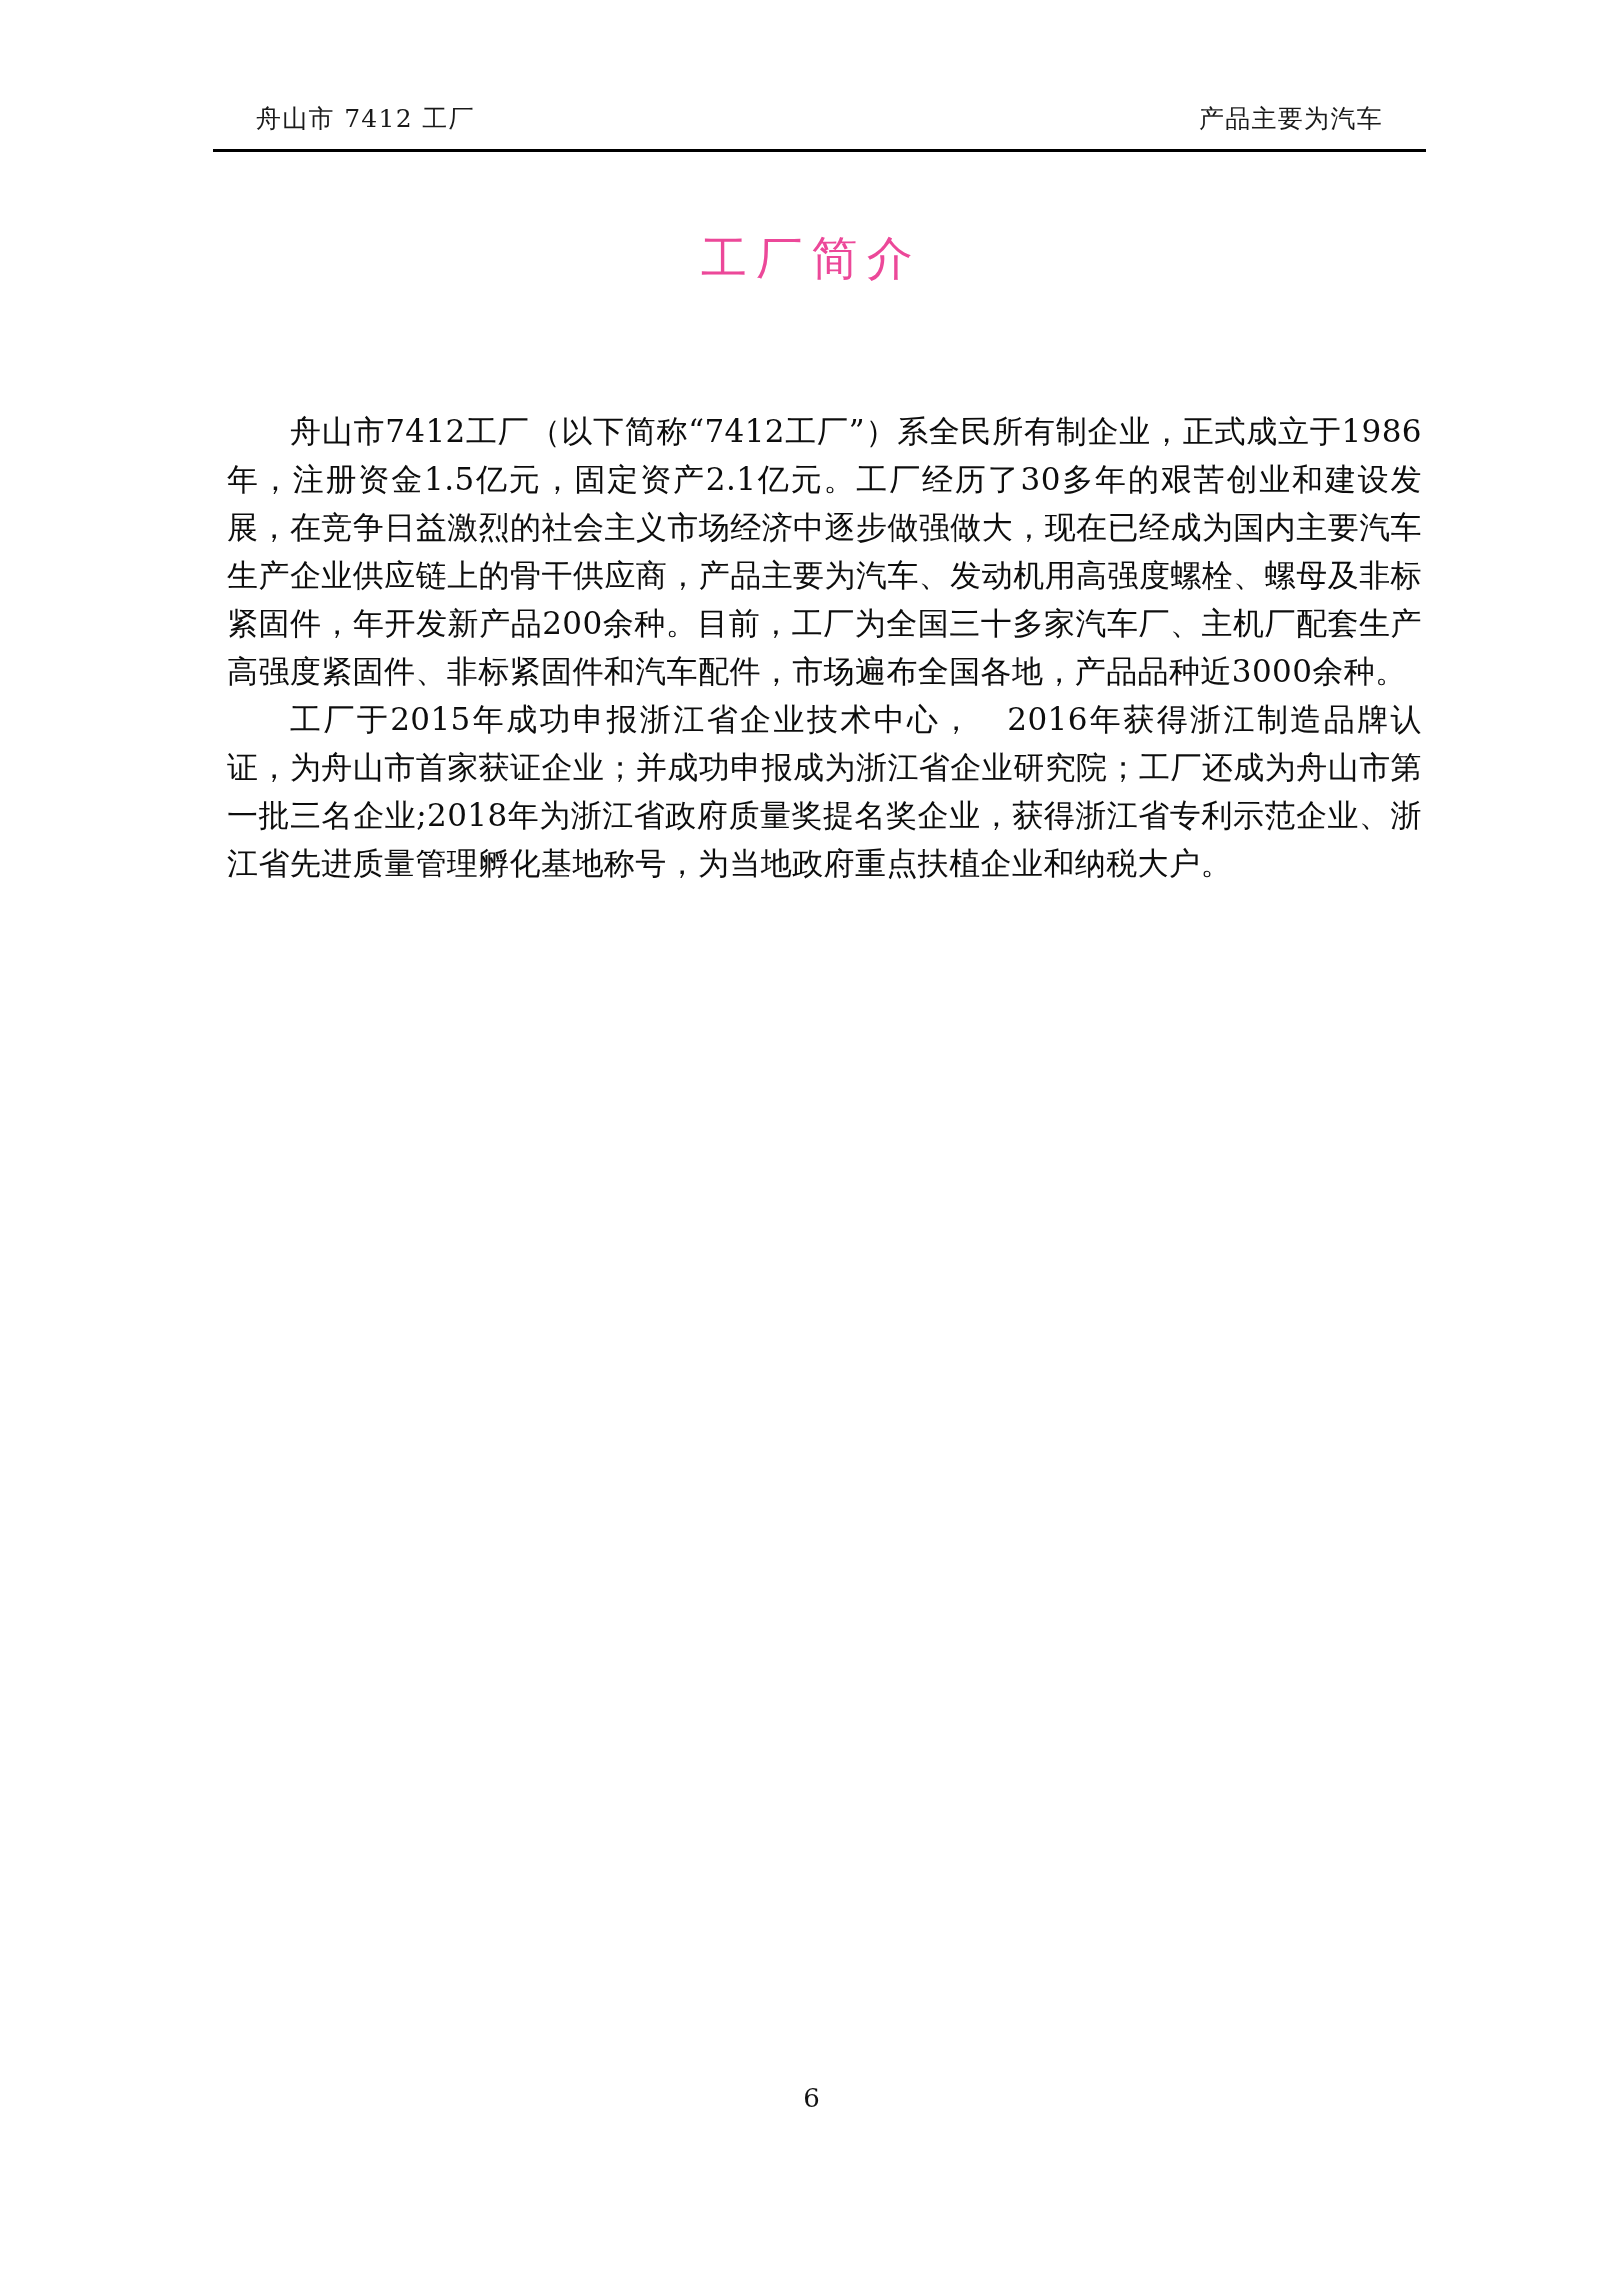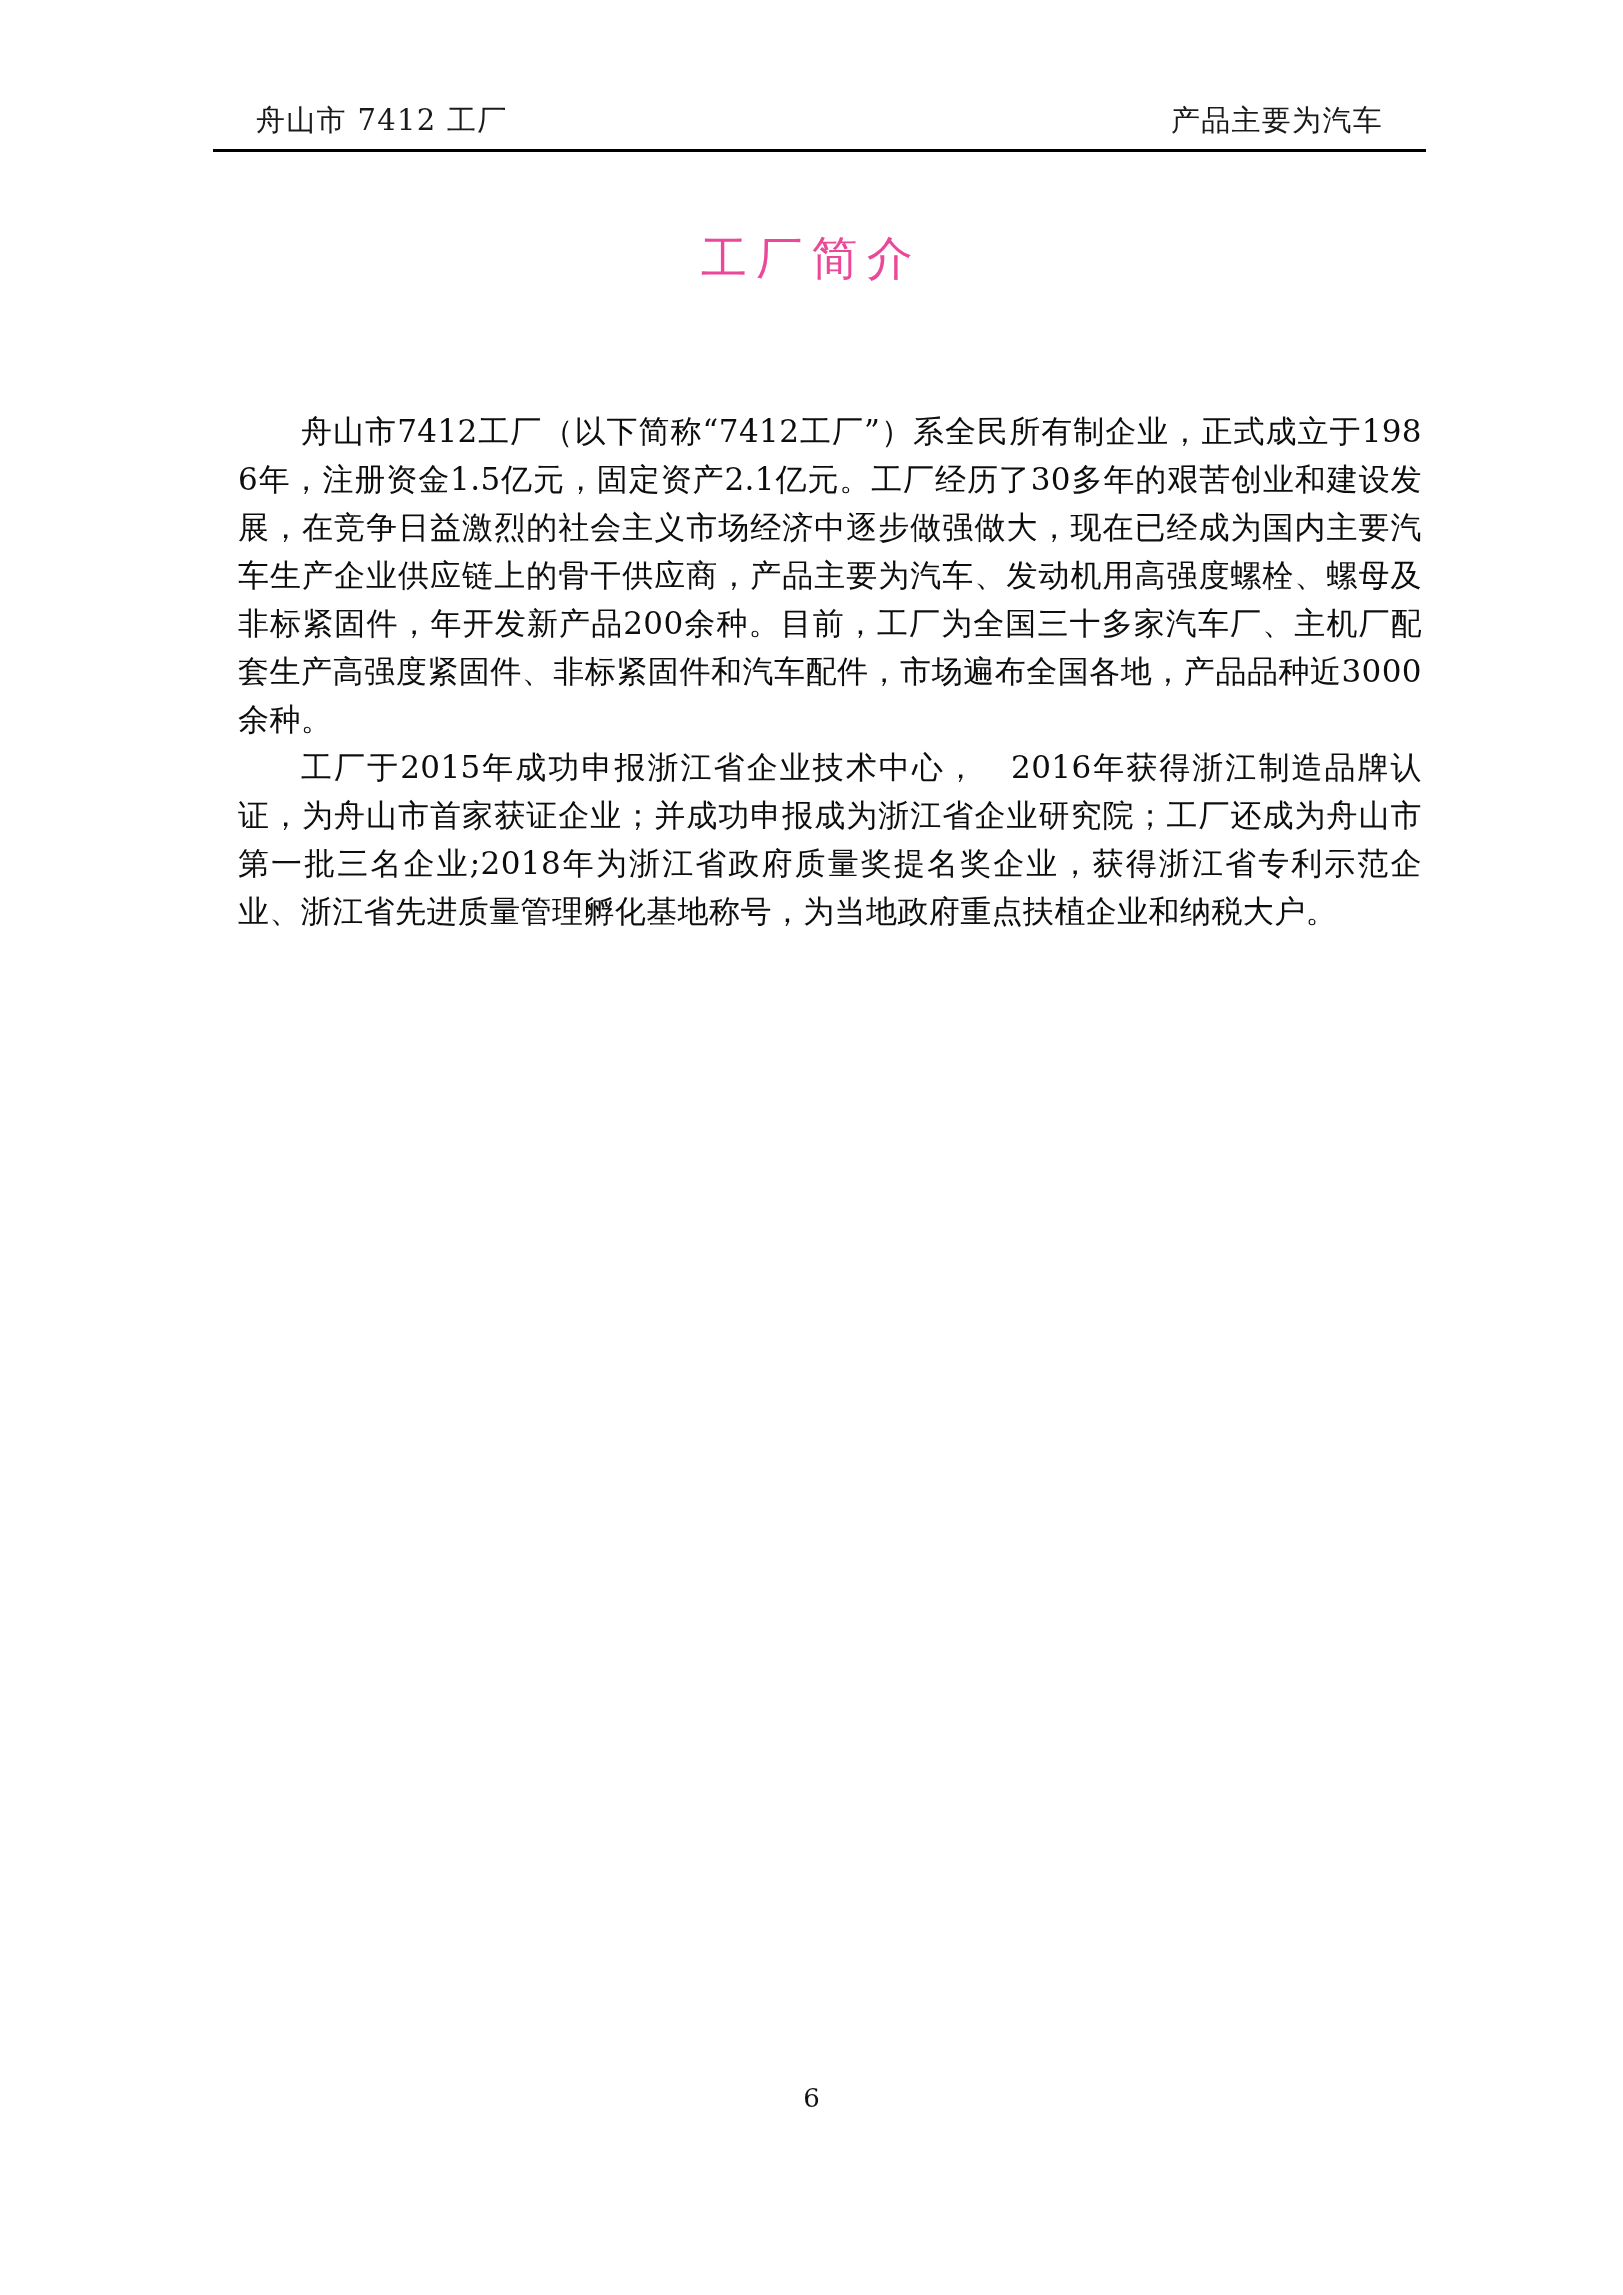--- a/index.html
+++ b/index.html
@@ -24,21 +24,21 @@
     left: 213px;
     top: 106px;
     width: 1213px;
     display: flex;
     justify-content: space-between;
     align-items: flex-end;
   }
   .header-left,
   .header-right {
     font-family: "DejaVu Serif", "Liberation Serif", serif;
-    font-size: 29px;
+    font-size: 25px;
     line-height: 1.0;
     letter-spacing: 1.3px;
     color: #1a1a1a;
     white-space: nowrap;
   }
   .header-left { padding-left: 43px; }
   .header-right { padding-right: 43px; }
 
   .header-rule {
     position: absolute;
@@ -66,21 +66,21 @@
   }
 
   
   .body-text {
     position: absolute;
     left: 223px;
     top: 407px;
     width: 1199px;
   }
   .para {
-    margin: 0 0 0 15px;
+    margin: 0 0 0 4px;
     text-indent: 63px;
     font-family: "DejaVu Serif", "Liberation Serif", serif;
     font-size: 31px;
     line-height: 48px;
     letter-spacing: 0.4px;
     text-align: justify;
     text-justify: inter-ideograph;
     color: #0d0d0d;
     word-break: break-all;
   }

